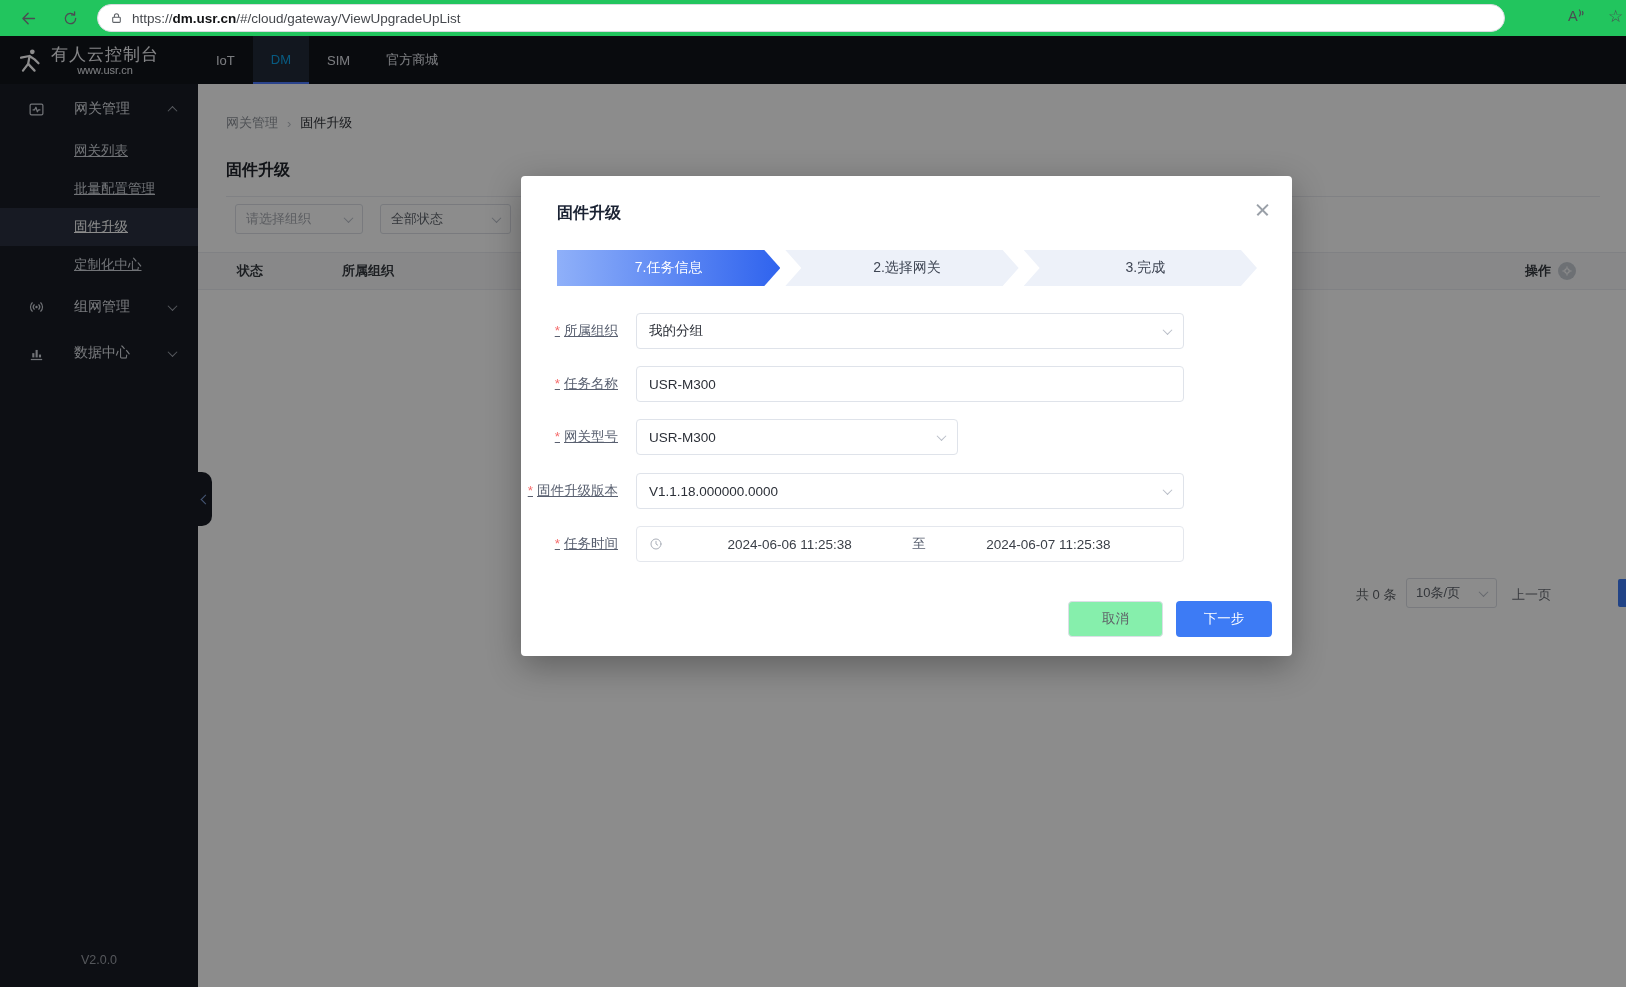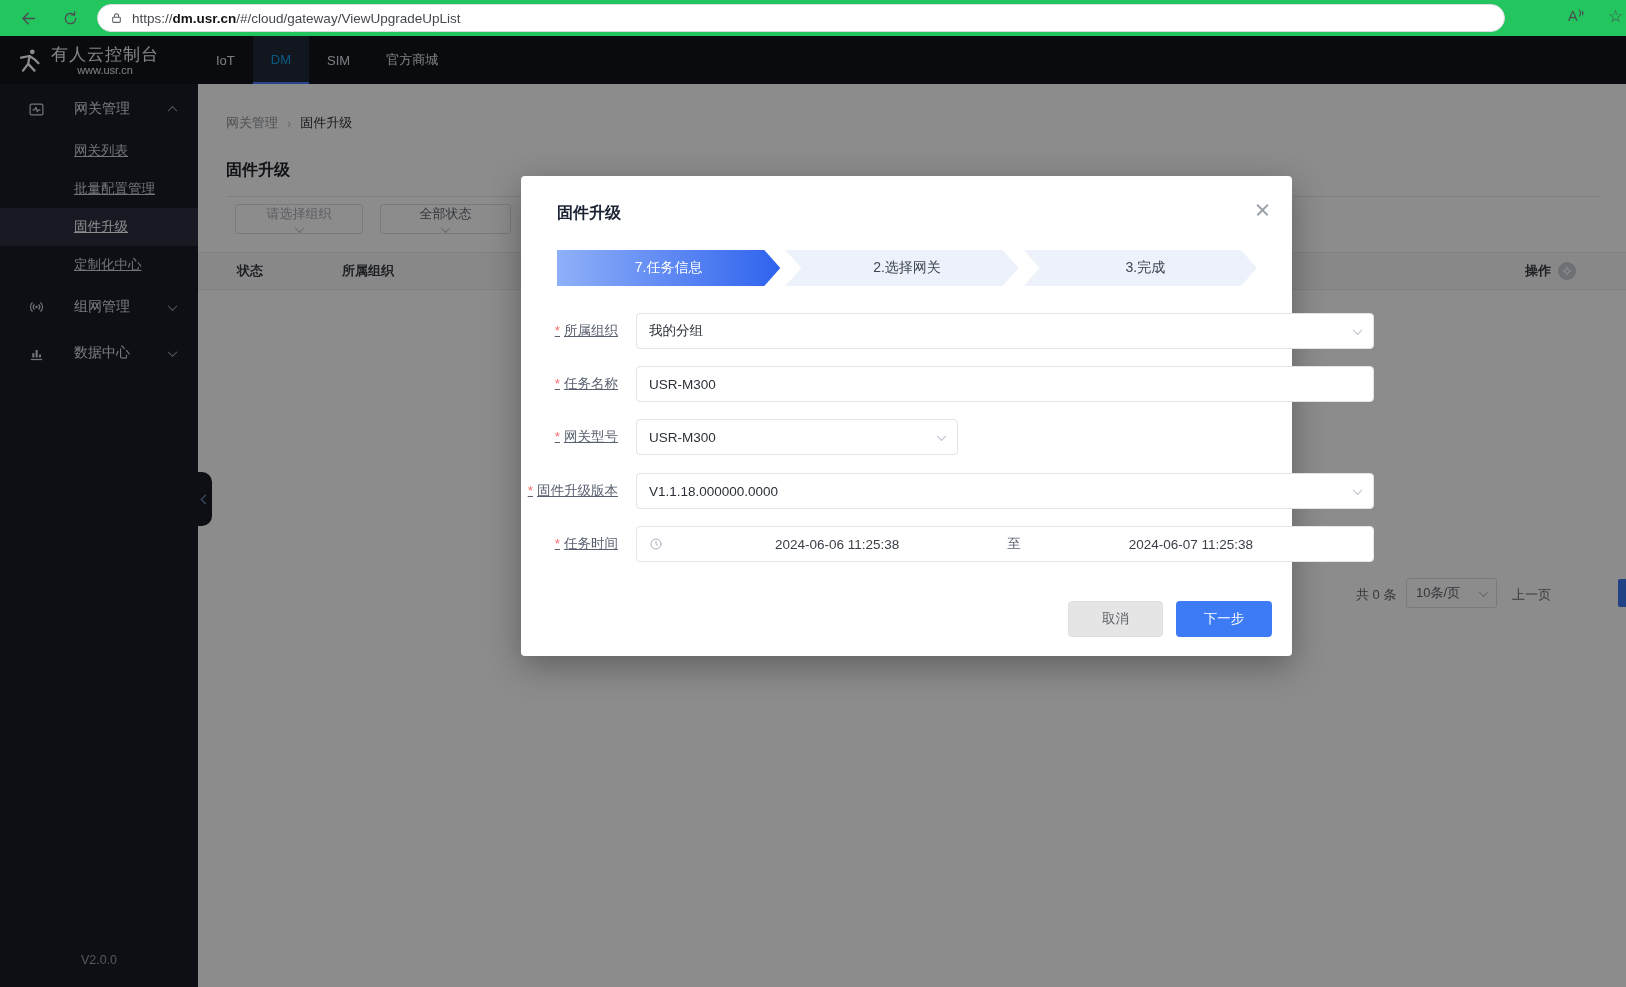--- a/index.html
+++ b/index.html
@@ -42,21 +42,21 @@
   .sub-item.active { background:#2a3140; color:#fff; }
   .side-version { position:absolute; bottom:20px; left:0; width:198px; text-align:center; font-size:12.5px; color:#9a9ea6; }
   .collapse-tab { position:absolute; left:198px; top:472px; width:14px; height:54px; background:#191d26; border-radius:0 10px 10px 0; display:flex; align-items:center; justify-content:center; color:#7f9fd8; z-index:5; }
 
   
   .main { position:absolute; left:198px; top:84px; width:1428px; height:903px; background:#fff; }
   .breadcrumb { position:absolute; left:28px; top:30px; font-size:13px; display:flex; align-items:center; }
   .bc-prev { color:#8f939a; } .bc-sep { color:#b9bdc4; margin:0 9px; font-size:13px; } .bc-cur { color:#2f3238; }
   .page-title { position:absolute; left:28px; top:76px; font-size:16px; font-weight:bold; color:#20242b; }
   .hdivider { position:absolute; left:28px; width:1374px; top:112px; border-top:1px solid #e9ecf0; }
-  .filter-select { position:absolute; top:120px; height:30px; border:1px solid #dcdfe6; border-radius:3px; background:#fff; display:flex; align-items:center; justify-content:space-between; padding:0 10px; font-size:13px;flex-direction:column; }
+  .filter-select { position:absolute; top:120px; height:30px; border:1px solid #dcdfe6; border-radius:3px; background:#fff; display:flex; align-items:center; justify-content:space-between; padding:0 10px; font-size:13px; }
   .fs-org { left:37px; width:128px; color:#a8abb2; }
   .fs-status { left:182px; width:131px; color:#5f646c; }
   .filter-select .chev-wrap { color:#b8bdc7; display:flex; }
   .table-head { position:absolute; left:0; top:168px; width:1428px; height:38px; background:#f7f8fa; border-top:1px solid #e9ecf0; border-bottom:1px solid #e9ecf0; display:flex; align-items:center; font-size:13px; font-weight:bold; color:#35393f; }
   .th-status { margin-left:39px; } .th-org { margin-left:79px; }
   .th-action { margin-left:auto; display:flex; align-items:center; margin-right:50px; }
   .op-gear { width:18px; height:18px; border-radius:50%; background:#c7ccd4; display:flex; align-items:center; justify-content:center; margin-left:7px; }
   .pg-total { position:absolute; left:1158px; top:502px; font-size:13px; color:#5f6368; }
   .pg-size { position:absolute; left:1208px; top:494px; width:91px; height:30px; border:1px solid #dcdfe6; border-radius:3px; background:#fff; display:flex; align-items:center; justify-content:space-between; padding:0 9px; font-size:13px; color:#5f646c; }
   .pg-size .chev-wrap { color:#b8bdc7; display:flex; }
@@ -76,29 +76,29 @@
   .step.first { clip-path:polygon(0 0, calc(100% - 16px) 0, 100% 50%, calc(100% - 16px) 100%, 0 100%); }
   .step.notch { clip-path:polygon(0 0, calc(100% - 16px) 0, 100% 50%, calc(100% - 16px) 100%, 0 100%, 16px 50%); padding-left:10px; }
   .step.active { background:linear-gradient(90deg,#8fb0f9 0%,#2f63ee 100%); color:#fff; }
   .step.todo { background:#edf1f9; color:#3f4654; }
 
   .frow { position:absolute; left:0; width:771px; height:36px; }
   .r1{top:137px} .r2{top:190px} .r3{top:243px} .r4{top:297px} .r5{top:350px}
   .flabel { position:absolute; left:0; width:97px; text-align:right; line-height:36px; font-size:13.5px; color:#596070;text-decoration:underline; }
   .req { color:#f56c6c; margin-right:4px; }
   .fctrl { position:absolute; left:115px; top:0; height:36px; border:1px solid #dfe3ea; border-radius:4px; background:#fff; display:flex; align-items:center; padding:0 12px; font-size:13.5px; color:#2c3038; }
-  .w-full { width:738px; } .w-model { width:322px; }
+  .w-full { width:548px; } .w-model { width:322px; }
   .fctrl .chev-wrap { margin-left:auto; color:#b8bdc7; display:flex; }
   .fctrl.date { justify-content:flex-start; border-color:#e4e7ed; }
   .fctrl.date .clock { color:#a9aeb8; display:flex; margin-right:4px; }
   .fctrl.date .d1, .fctrl.date .d2 { flex:1; text-align:center; color:#3a3f47; }
   .fctrl.date .to { color:#596070; }
 
   .btn { position:absolute; top:425px; height:36px; border-radius:4px; display:flex; align-items:center; justify-content:center; font-size:13.5px; }
-  .btn-cancel { left:547px; width:95px; background:#e5e5e5; border:1px solid #dcdfe6; color:#5f6368; }
+  .btn-cancel { left:547px; width:95px; background:#86efac; border:1px solid #dcdfe6; color:#5f6368; }
   .btn-next { left:655px; width:96px; background:#3d7bf5; color:#fff; }
 
   
   .chev { display:inline-block; width:7px; height:7px; border-right:1.4px solid currentColor; border-bottom:1.4px solid currentColor; }
   .chev.down { transform:rotate(45deg) translate(-1px,-1px); }
   .chev.up { transform:rotate(-135deg) translate(-1px,-1px); }
   .chev.left { transform:rotate(135deg); }
 </style>
 </head>
 <body>

